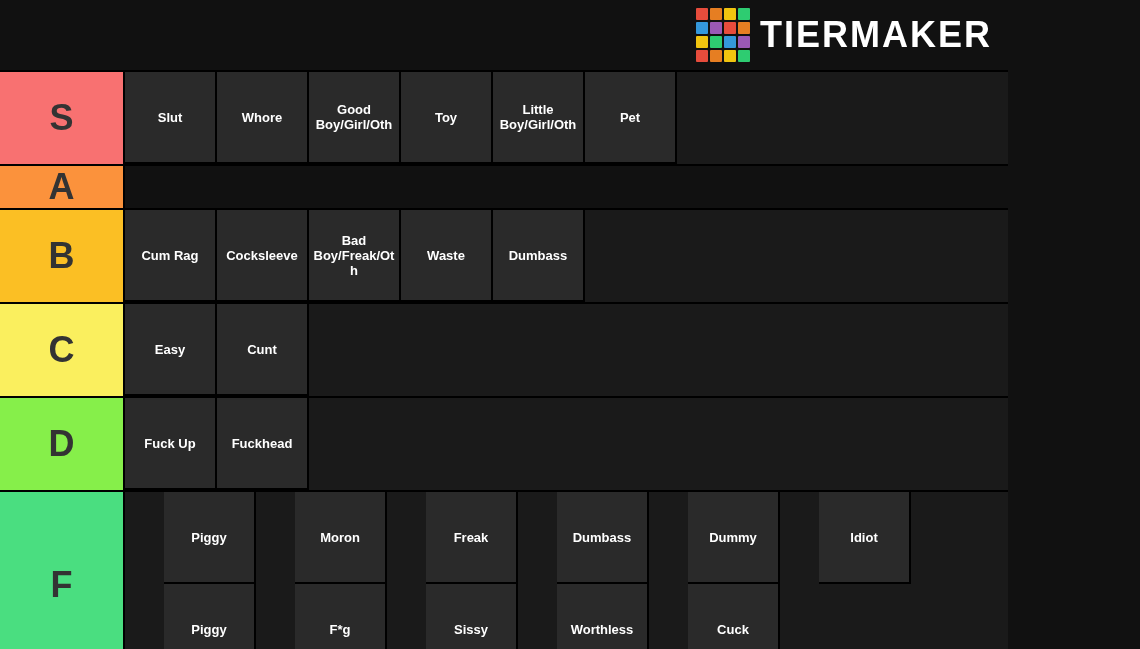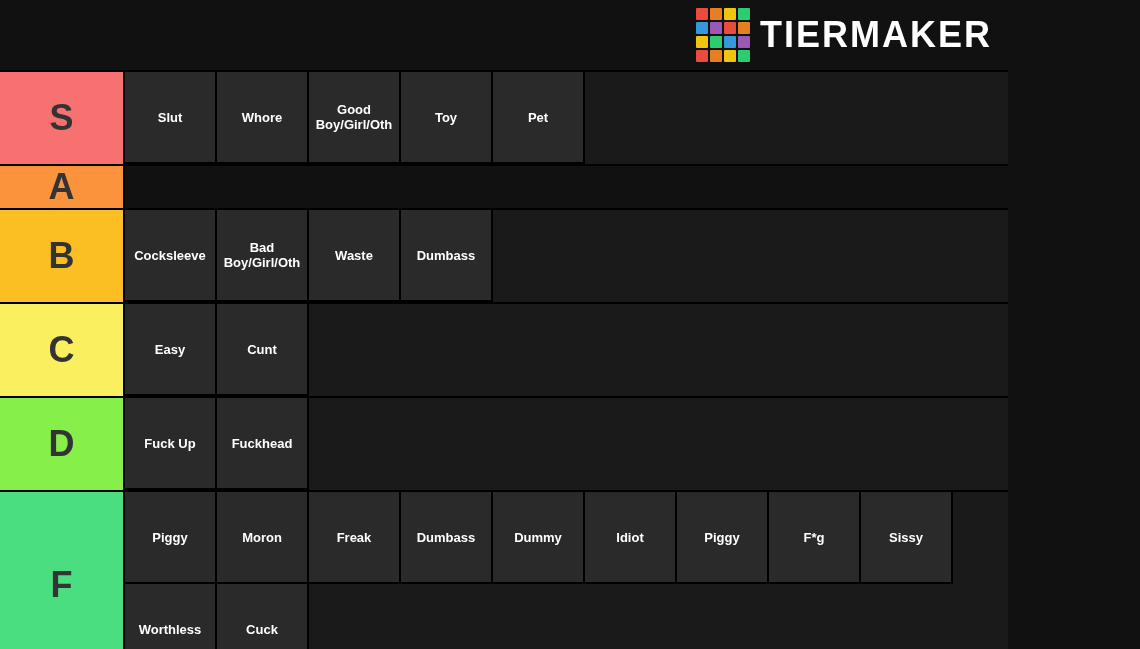--- a/index.html
+++ b/index.html
@@ -98,20 +98,21 @@
     }
     
     .tier-row-f .tier-label {
       min-height: 185px;
     }
     .tier-row-f .tier-items {
       align-content: flex-start;
     }
     .tier-row-f .tier-item {
       min-height: 92px;
+      margin-left: 39px;
     }
     
     .tier-s { background: #f87171; }
     .tier-a { background: #fb923c; }
     .tier-b { background: #fbbf24; }
     .tier-c { background: #faef5e; }
     .tier-d { background: #86ef4a; }
     .tier-f { background: #4ade80; }
   </style>
 </head>
@@ -145,31 +146,33 @@
   </div>
 
   <div class="tier-table" id="tier-table">
   <div class="tier-row tier-row-s">
         <div class="tier-label tier-s" style="background: rgb(248, 113, 113);">S</div>
         <div class="tier-items">
           <div class="tier-item">Slut</div>
           <div class="tier-item">Whore</div>
           <div class="tier-item">Good Boy/Girl/Oth</div>
           <div class="tier-item">Toy</div>
+          <div class="tier-item">Little Boy/Girl/Oth</div>
           <div class="tier-item">Pet</div>
         </div>
       </div>
       <div class="tier-row tier-row-a">
         <div class="tier-label tier-a" style="background: rgb(251, 146, 60);">A</div>
       </div>
       <div class="tier-row tier-row-b">
         <div class="tier-label tier-b" style="background: rgb(251, 191, 36);">B</div>
         <div class="tier-items">
+          <div class="tier-item">Cum Rag</div>
           <div class="tier-item">Cocksleeve</div>
-          <div class="tier-item">Bad Boy/Girl/Oth</div>
+          <div class="tier-item">Bad Boy/Freak/Oth</div>
           <div class="tier-item">Waste</div>
           <div class="tier-item">Dumbass</div>
         </div>
       </div>
       <div class="tier-row tier-row-c">
         <div class="tier-label tier-c" style="background: rgb(250, 239, 94);">C</div>
         <div class="tier-items">
           <div class="tier-item">Easy</div>
           <div class="tier-item">Cunt</div>
         </div>

